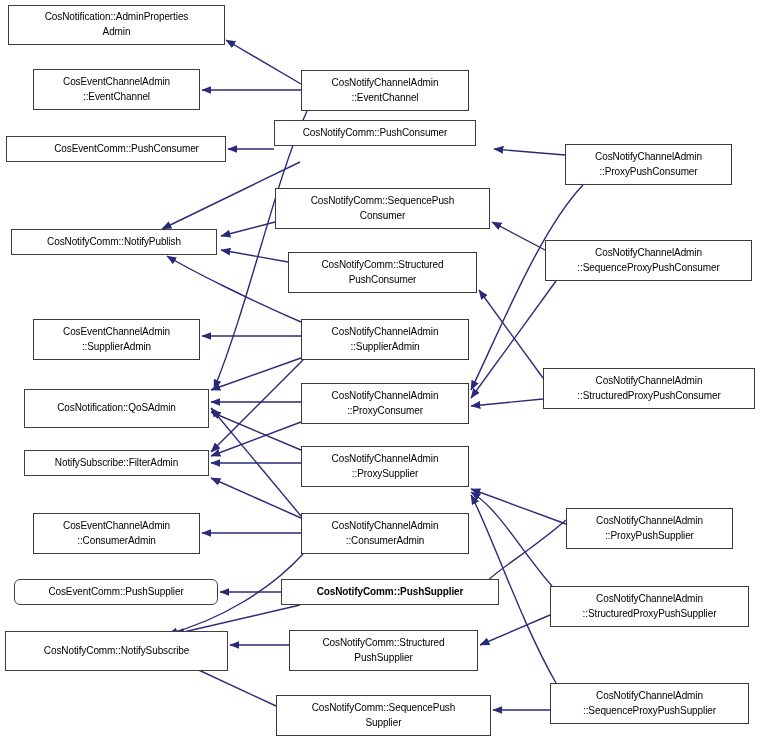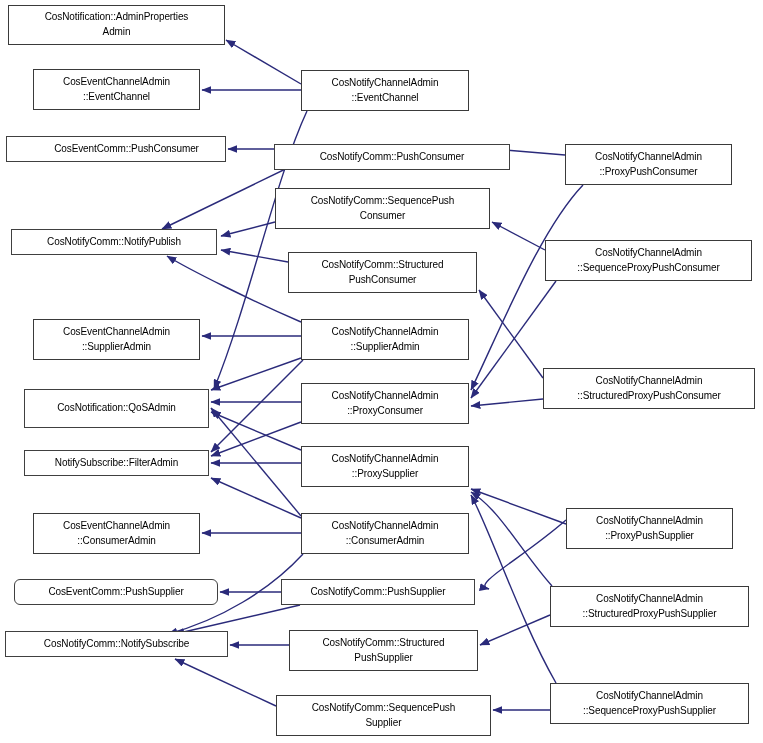--- a/index.html
+++ b/index.html
@@ -116,21 +116,21 @@
   </svg>
 
   <div id="nodes">
       <div class="node-box thick" style="left: 8px; top: 5px; width: 217px; height: 40px;"><span class="node-label">CosNotification::AdminProperties
 Admin</span></div>
       <div class="node-box thick" style="left: 33px; top: 69px; width: 167px; height: 41px;"><span class="node-label">CosEventChannelAdmin
 ::EventChannel</span></div>
       <div class="node-box thick" style="left: 301px; top: 70px; width: 168px; height: 41px;"><span class="node-label">CosNotifyChannelAdmin
 ::EventChannel</span></div>
       <div class="node-box" style="left: 6px; top: 136px; width: 220px; height: 26px; padding-left: 21px;"><span class="node-label">CosEventComm::PushConsumer</span></div>
-      <div class="node-box" style="left: 274px; top: 144px; width: 236px; height: 26px;"><span class="node-label">CosNotifyComm::PushConsumer</span></div>
+      <div class="node-box" style="left: 274px; top: 120px; width: 202px; height: 26px;"><span class="node-label">CosNotifyComm::PushConsumer</span></div>
       <div class="node-box thick" style="left: 565px; top: 144px; width: 167px; height: 41px;"><span class="node-label">CosNotifyChannelAdmin
 ::ProxyPushConsumer</span></div>
       <div class="node-box thick" style="left: 275px; top: 188px; width: 215px; height: 41px;"><span class="node-label">CosNotifyComm::SequencePush
 Consumer</span></div>
       <div class="node-box" style="left: 11px; top: 229px; width: 206px; height: 26px;"><span class="node-label">CosNotifyComm::NotifyPublish</span></div>
       <div class="node-box thick" style="left: 545px; top: 240px; width: 207px; height: 41px;"><span class="node-label">CosNotifyChannelAdmin
 ::SequenceProxyPushConsumer</span></div>
       <div class="node-box thick" style="left: 288px; top: 252px; width: 189px; height: 41px;"><span class="node-label">CosNotifyComm::Structured
 PushConsumer</span></div>
       <div class="node-box thick" style="left: 33px; top: 319px; width: 167px; height: 41px;"><span class="node-label">CosEventChannelAdmin
@@ -145,24 +145,24 @@
       <div class="node-box" style="left: 24px; top: 450px; width: 185px; height: 26px;"><span class="node-label">NotifySubscribe::FilterAdmin</span></div>
       <div class="node-box thick" style="left: 301px; top: 446px; width: 168px; height: 41px;"><span class="node-label">CosNotifyChannelAdmin
 ::ProxySupplier</span></div>
       <div class="node-box thick" style="left: 566px; top: 508px; width: 167px; height: 41px;"><span class="node-label">CosNotifyChannelAdmin
 ::ProxyPushSupplier</span></div>
       <div class="node-box thick" style="left: 33px; top: 513px; width: 167px; height: 41px;"><span class="node-label">CosEventChannelAdmin
 ::ConsumerAdmin</span></div>
       <div class="node-box thick" style="left: 301px; top: 513px; width: 168px; height: 41px;"><span class="node-label">CosNotifyChannelAdmin
 ::ConsumerAdmin</span></div>
       <div class="node-box" style="left: 14px; top: 579px; width: 204px; height: 26px; border-radius: 6px;"><span class="node-label">CosEventComm::PushSupplier</span></div>
-      <div class="node-box" style="left: 281px; top: 579px; width: 194px; height: 26px;"><span class="node-label">CosNotifyComm::PushSupplier</span></div>
+      <div class="node-box" style="left: 281px; top: 579px; width: 218px; height: 26px; font-weight: bold;"><span class="node-label">CosNotifyComm::PushSupplier</span></div>
       <div class="node-box thick" style="left: 550px; top: 586px; width: 199px; height: 41px;"><span class="node-label">CosNotifyChannelAdmin
 ::StructuredProxyPushSupplier</span></div>
-      <div class="node-box" style="left: 5px; top: 631px; width: 223px; height: 26px;"><span class="node-label">CosNotifyComm::NotifySubscribe</span></div>
+      <div class="node-box" style="left: 5px; top: 631px; width: 223px; height: 40px;"><span class="node-label">CosNotifyComm::NotifySubscribe</span></div>
       <div class="node-box thick" style="left: 289px; top: 630px; width: 189px; height: 41px;"><span class="node-label">CosNotifyComm::Structured
 PushSupplier</span></div>
       <div class="node-box thick" style="left: 550px; top: 683px; width: 199px; height: 41px;"><span class="node-label">CosNotifyChannelAdmin
 ::SequenceProxyPushSupplier</span></div>
       <div class="node-box thick" style="left: 276px; top: 695px; width: 215px; height: 41px;"><span class="node-label">CosNotifyComm::SequencePush
 Supplier</span></div>
     </div>
 
 </div>
 

